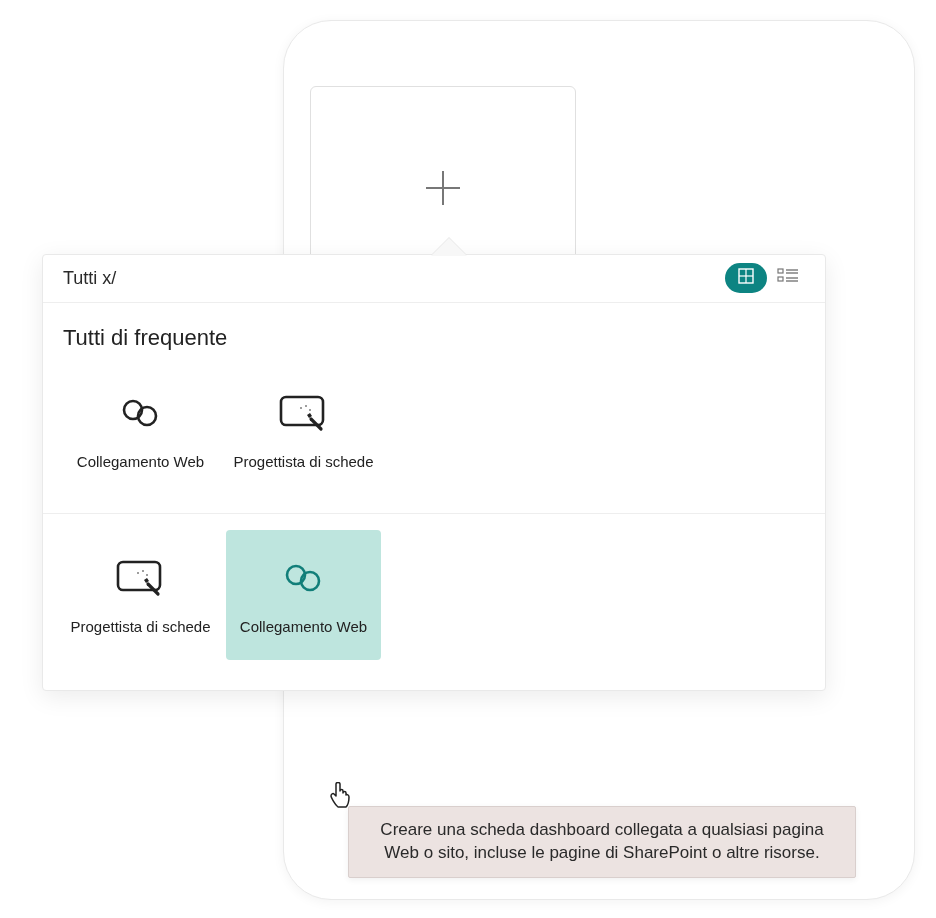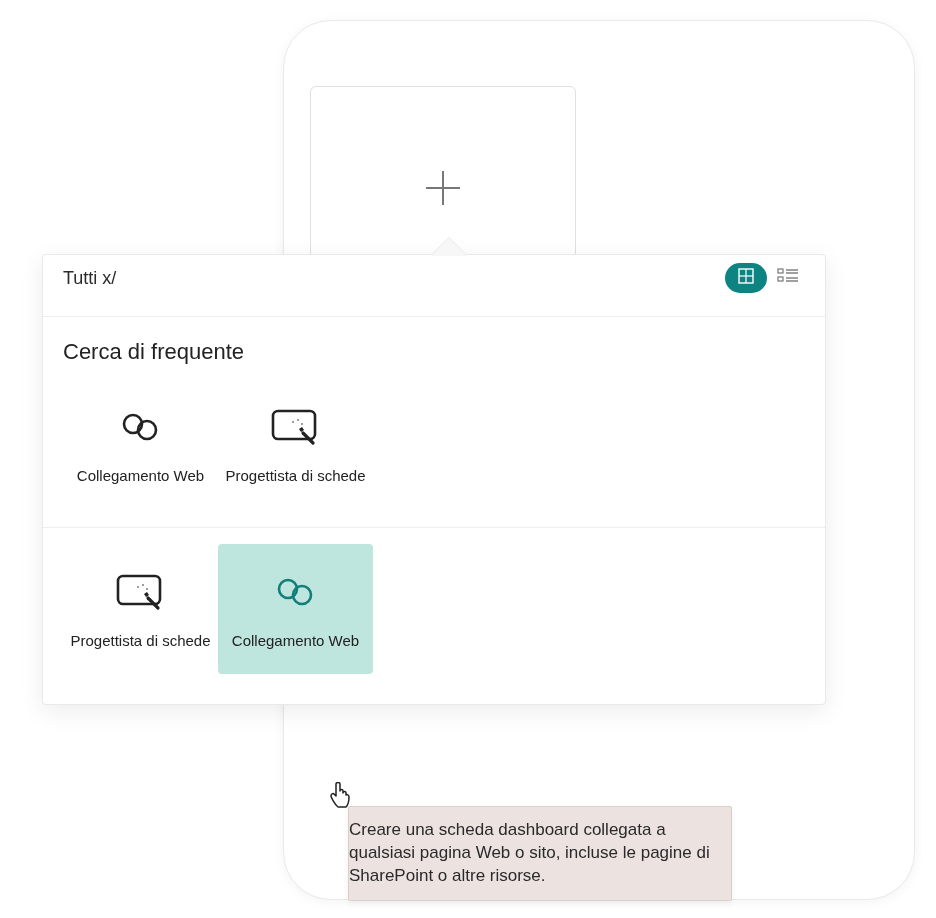--- a/index.html
+++ b/index.html
@@ -74,21 +74,21 @@
     color: #222;
     width: 100%;
     outline: none;
   }
   .search-input::placeholder { color: #3a3a3a; }
 
   .filter-row {
     display: flex;
     align-items: center;
     justify-content: space-between;
-    padding: 8px 20px 23px 20px;
+    padding: 8px 20px 9px 20px;
     border-bottom: 1px solid #eeeeee;
   }
   .filter-label {
     font-size: 18px;
     color: #2a2a2a;
   }
   .view-toggle {
     display: inline-flex;
     align-items: center;
     gap: 4px;
@@ -118,21 +118,21 @@
     border-bottom: 1px solid #eeeeee;
   }
   .section:last-of-type { border-bottom: none; }
   .section-title {
     font-size: 22px;
     color: #222;
     margin: 6px 0 14px 0;
   }
   .items-row {
     display: flex;
-    gap: 0px;
+    gap: 8px;
   }
   .item {
     width: 155px;
     height: 130px;
     display: flex;
     flex-direction: column;
     align-items: center;
     justify-content: center;
     border-radius: 4px;
     text-align: center;
@@ -161,26 +161,27 @@
   .cursor-pointer {
     position: absolute;
     pointer-events: none;
   }
 
   .tooltip {
     position: absolute;
     background: #ece3e1;
     border: 1px solid #d9cfcd;
     border-radius: 2px;
-    padding: 12px 0;
+    padding: 12px 20px;
     font-size: 17px;
     line-height: 1.35;
     color: #2a2a2a;
-    width: 384px;
+    width: 508px;
     box-shadow: 0 2px 6px rgba(0,0,0,0.06);
+    text-align: center;
   }
 </style>
 </head>
 <body>
 
 <div class="bg-card"></div>
 
 <div class="placeholder-tile">
   <span class="plus-icon">
     <svg width="42" height="42" viewBox="0 0 42 42">
@@ -215,21 +216,21 @@
             <line x1="9" y1="6" x2="21" y2="6" stroke="#777" stroke-width="1.4"></line>
             <line x1="9" y1="11" x2="21" y2="11" stroke="#777" stroke-width="1.4"></line>
             <line x1="9" y1="14" x2="21" y2="14" stroke="#777" stroke-width="1.4"></line>
           </svg>
         </span>
       </span>
     </span>
   </div>
 
   <div class="section">
-    <div class="section-title">Cerca di frequente</div>
+    <div class="section-title">Tutti di frequente</div>
     <div class="items-row">
       <div class="item">
         <span class="icon-slot">
           <svg width="52" height="34" viewBox="0 0 52 34">
             <circle cx="18" cy="14" r="9" fill="none" stroke="#222" stroke-width="2.6"></circle>
             <circle cx="32" cy="20" r="9" fill="none" stroke="#222" stroke-width="2.6"></circle>
           </svg>
         </span>
         <span class="item-label">Collegamento Web</span>
       </div>

